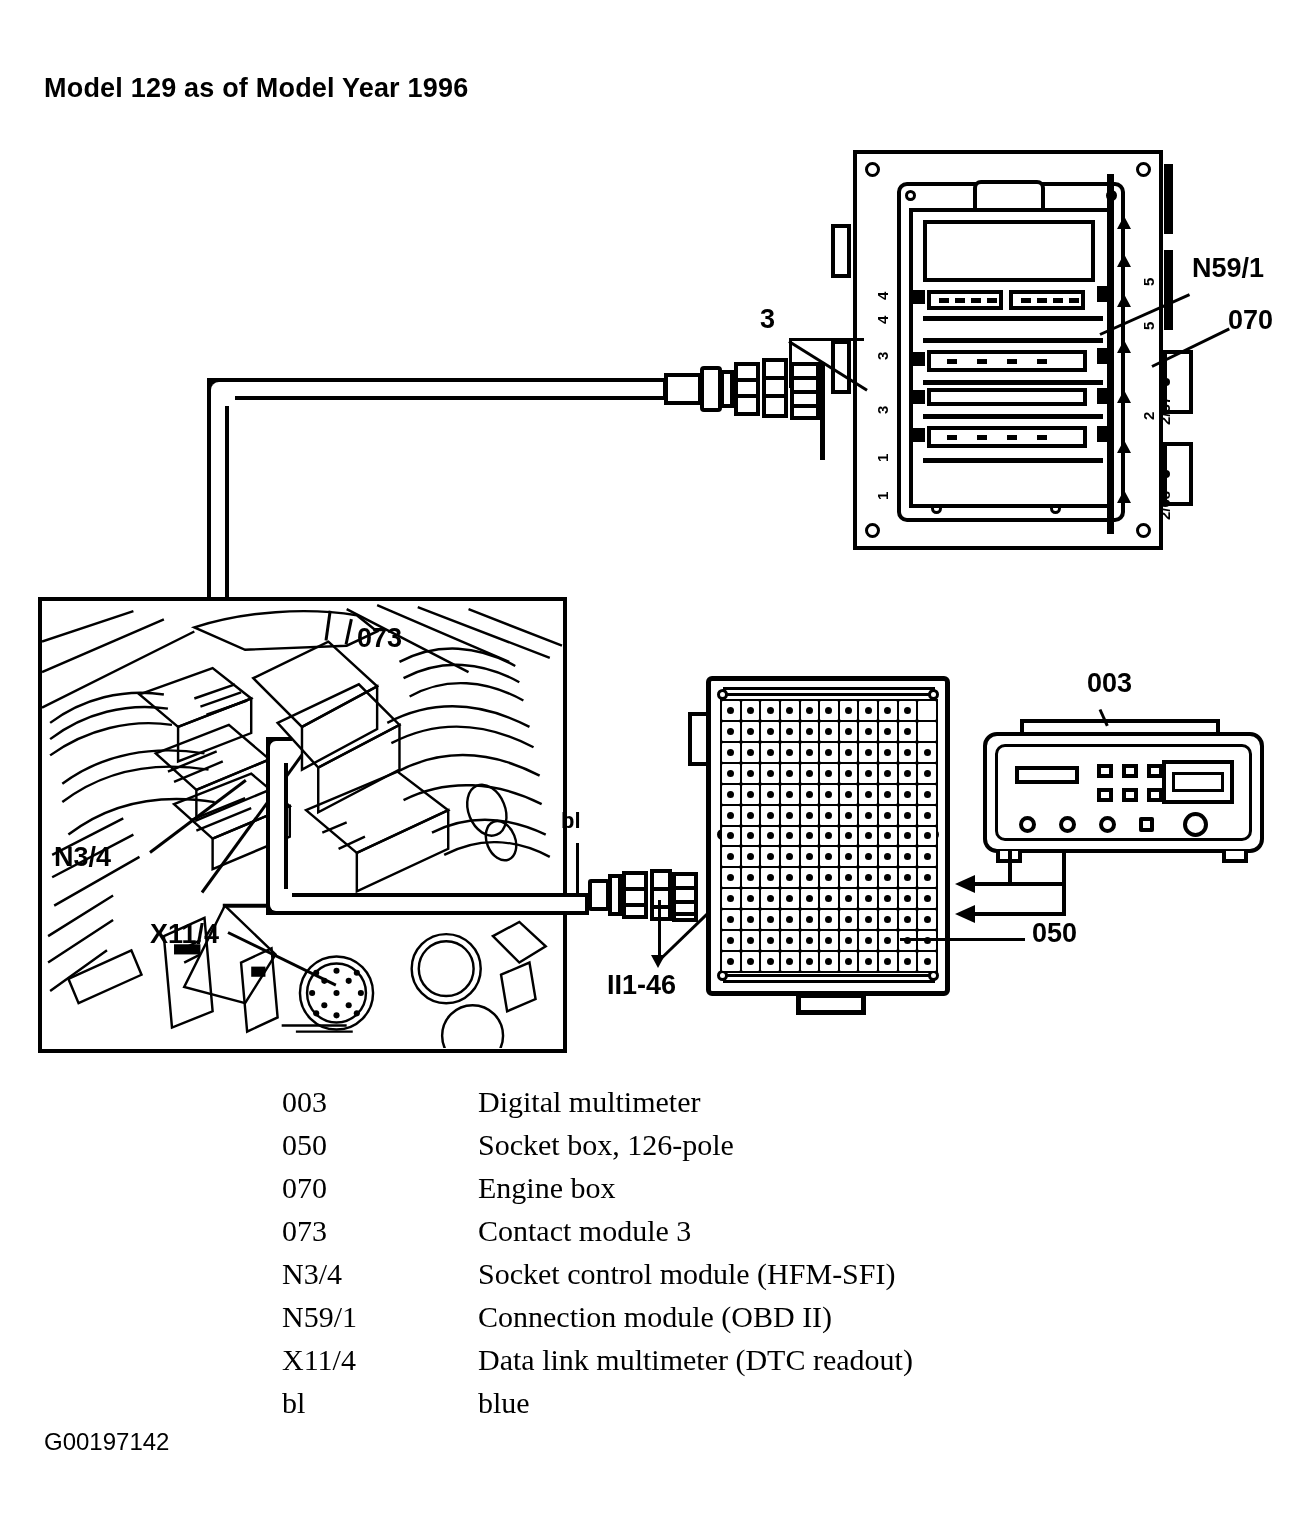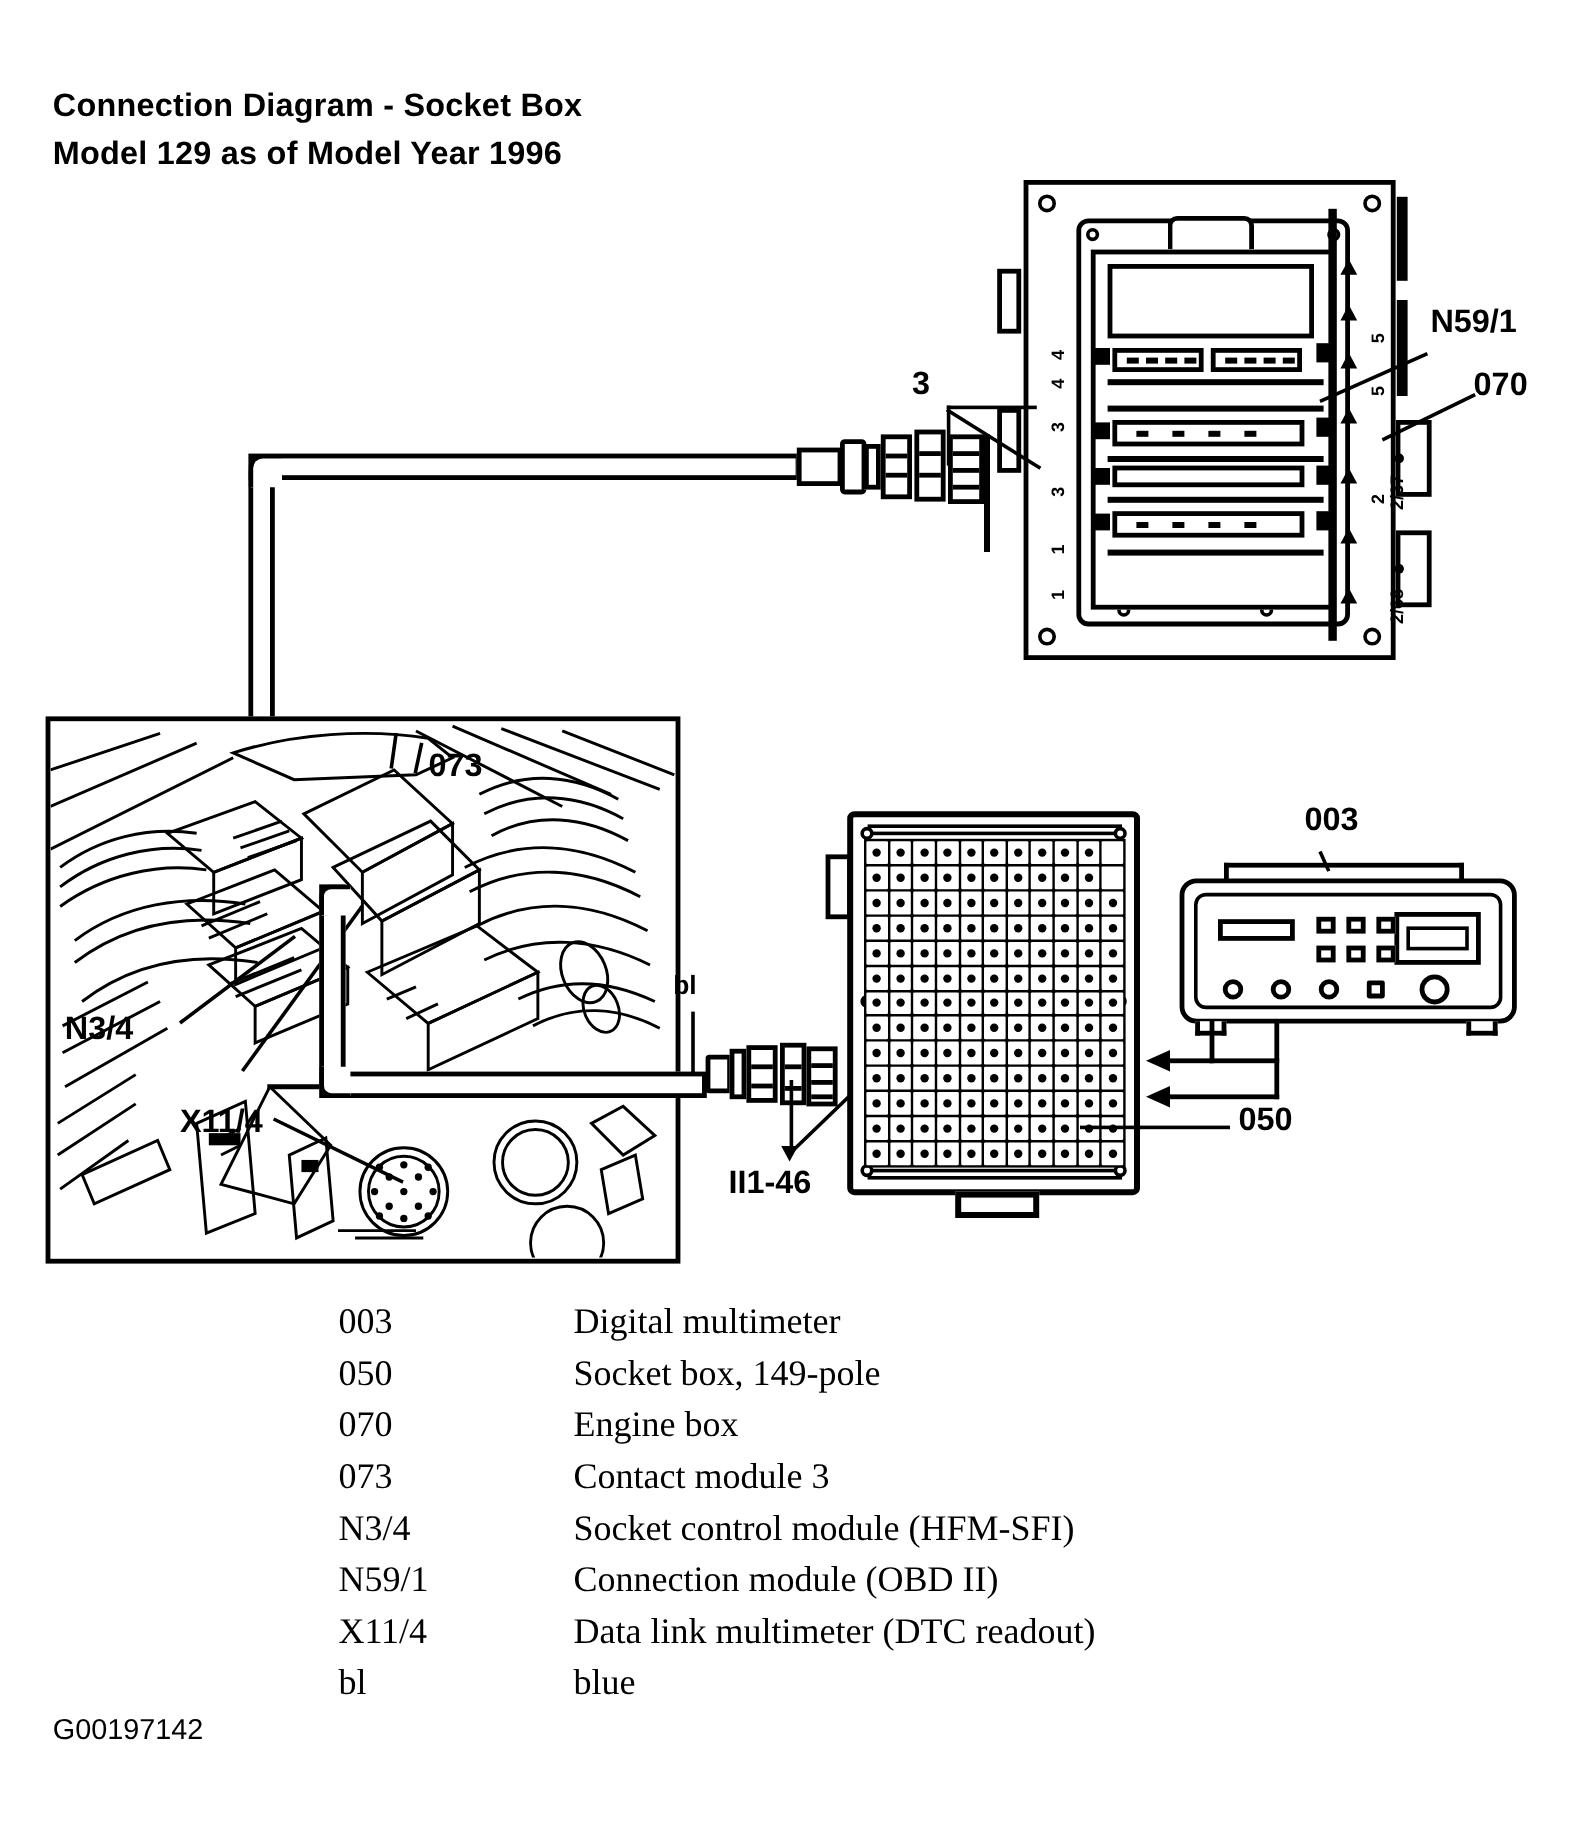--- a/index.html
+++ b/index.html
@@ -402,21 +402,20 @@
     color: #000;
     white-space: nowrap;
   }
 </style>
 </head>
 <body>
 
 <div id="page">
 
   <div id="title-block">
-    <div class="title-line">Connection Diagram - Socket Box</div>
     <div class="title-line">Model 129 as of Model Year 1996</div>
   </div>
 
   <div id="contact-box">
 
     <div class="cb-screw" style="left:8px;  top:8px;"></div>
     <div class="cb-screw" style="right:8px; top:8px;"></div>
     <div class="cb-screw" style="left:8px;  bottom:8px;"></div>
     <div class="cb-screw" style="right:8px; bottom:8px;"></div>
 
@@ -874,21 +873,21 @@
 
   <div id="legend">
     <table>
       <tbody id="legend-body">
           <tr>
             <td class="code">003</td>
             <td>Digital multimeter</td>
           </tr>
           <tr>
             <td class="code">050</td>
-            <td>Socket box, 149-pole</td>
+            <td>Socket box, 126-pole</td>
           </tr>
           <tr>
             <td class="code">070</td>
             <td>Engine box</td>
           </tr>
           <tr>
             <td class="code">073</td>
             <td>Contact module 3</td>
           </tr>
           <tr>

